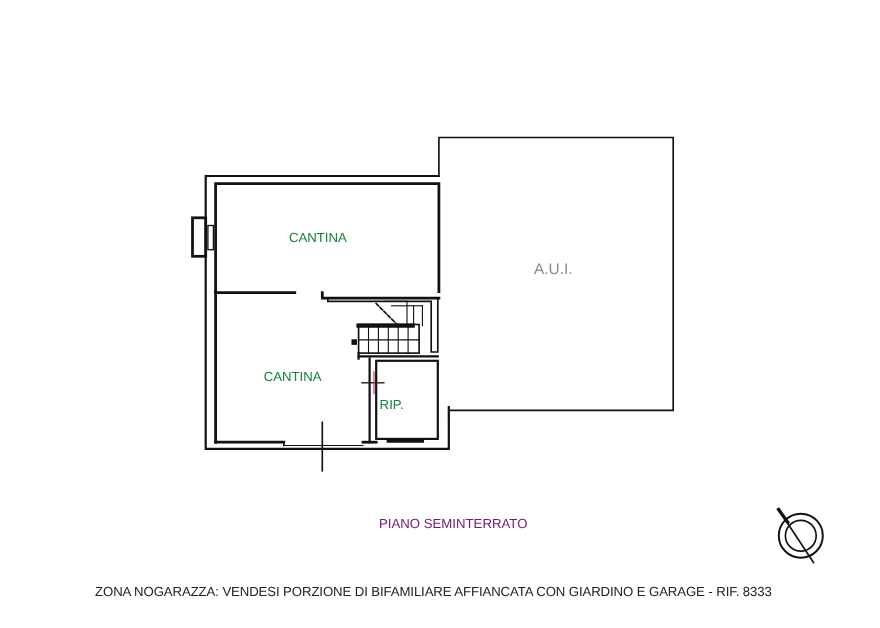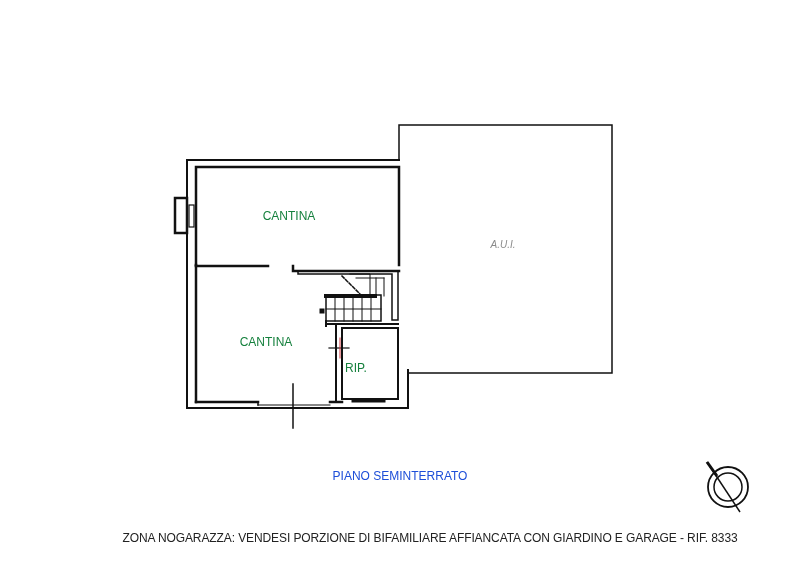--- a/index.html
+++ b/index.html
@@ -1,21 +1,21 @@
 <!DOCTYPE html>
 <html><head>
   <meta charset="utf-8">
   <style>
     html, body { margin: 0; padding: 0; background: #ffffff; }
     body { width: 800px; height: 571px; position: relative; overflow: hidden; font-family: "Liberation Sans", sans-serif; }
     #plan { position: absolute; left: 0; top: 0; width: 800px; height: 571px; }
     .room-label { position: absolute; font-family: "Liberation Sans", sans-serif; font-size: 12px; color: #15803d; white-space: nowrap; transform: translate(-50%, -50%); }
-    .aui-label { color: #8a8a8a; font-size: 10px; font-style: italic; }
-    .floor-label { position: absolute; left: 400px; top: 476px; transform: translate(-50%, -50%); color: #1d4ed8; font-size: 12px; white-space: nowrap; }
-    .caption { position: absolute; left: 430px; top: 538px; transform: translate(-50%, -50%); color: #222; font-size: 12px; white-space: nowrap; letter-spacing: -0.1px; }
+    .aui-label { color: #8a8a8a; font-size: 14px; }
+    .floor-label { position: absolute; left: 412px; top: 476px; transform: translate(-50%, -50%); color: #701a75; font-size: 12px; white-space: nowrap; }
+    .caption { position: absolute; left: 394px; top: 538px; transform: translate(-50%, -50%); color: #222; font-size: 12px; white-space: nowrap; letter-spacing: -0.1px; }
   </style>
 </head>
 <body>
 
 <svg id="plan" viewBox="0 0 800 571" xmlns="http://www.w3.org/2000/svg">
   <g fill="none" stroke="#111" stroke-linecap="square">
 
     <polyline points="399,160 187,160 187,408 408,408 408,370" stroke-width="2"></polyline>
 
     <polyline points="196,265 196,167 399,167 399,265" stroke-width="2.5"></polyline>

